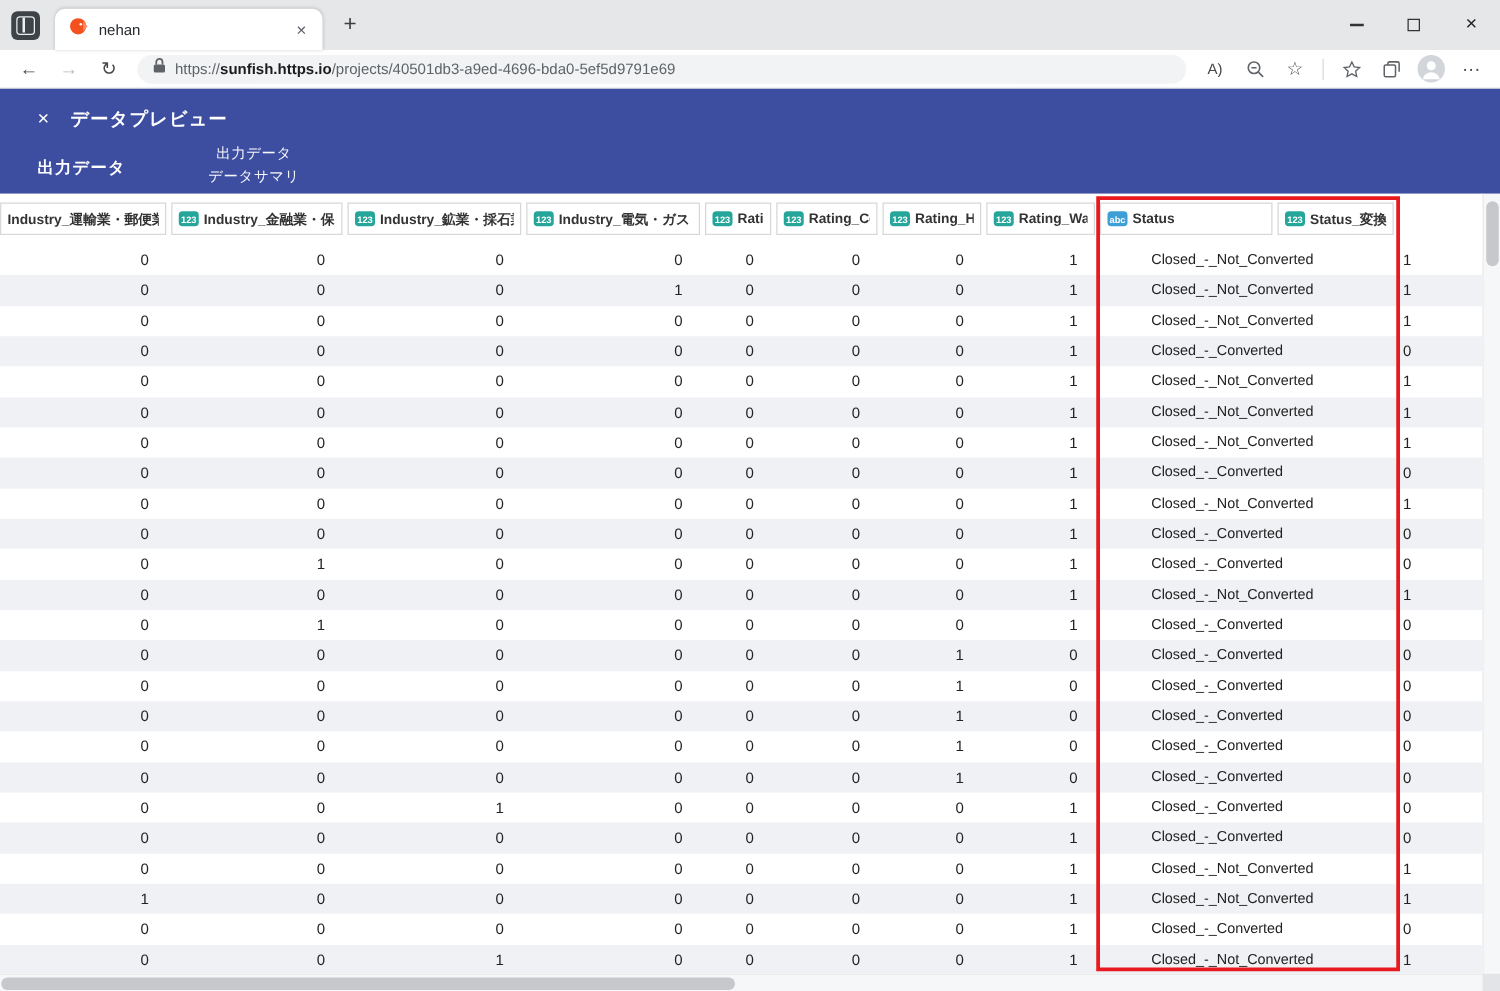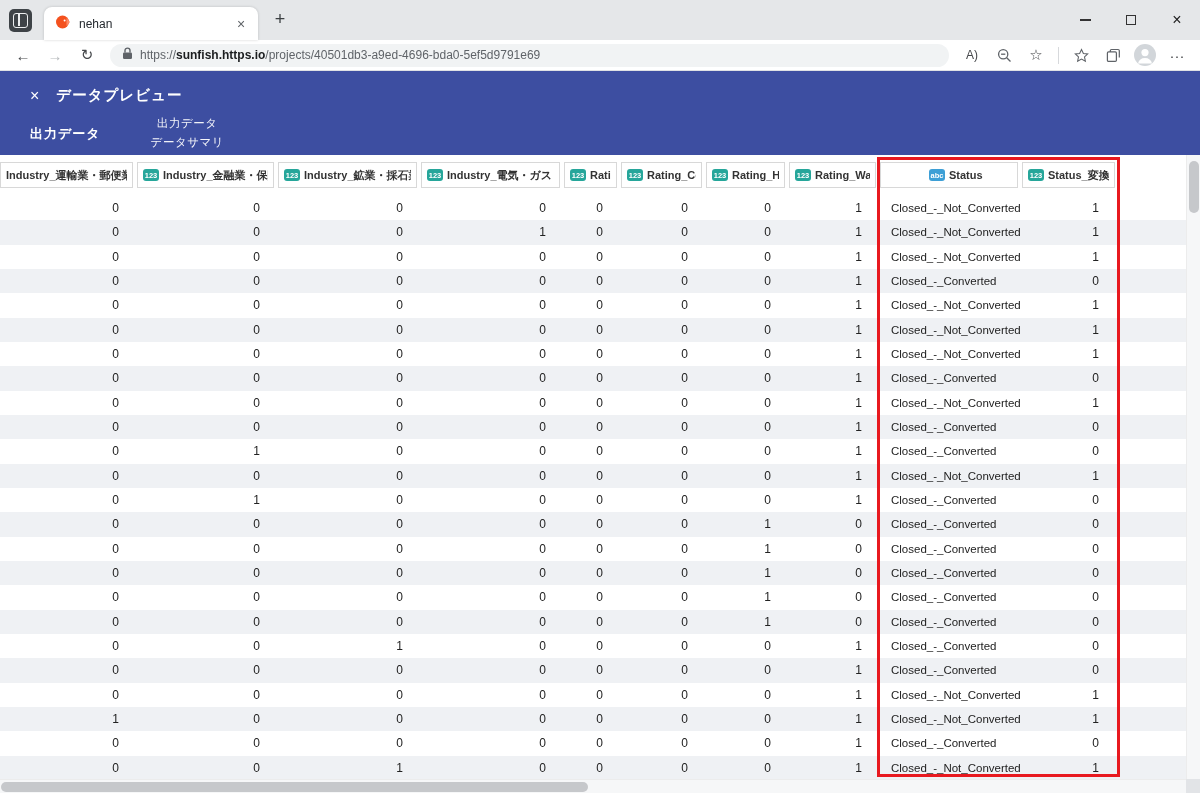--- a/index.html
+++ b/index.html
@@ -29,37 +29,37 @@
   .url-text { font-size:12px; color:#5f6368; white-space:nowrap; overflow:hidden; }
   .url-domain { color:#1b1d1f; font-weight:bold; }
   .divider { flex:none; width:1px; height:17px; background:#d7d9dc; margin:0 3px; }
   .avatar { flex:none; width:26px; height:24px; display:flex; align-items:center; justify-content:center; }
 
   
   .app-header { position:relative; height:84px; background:var(--header-bg,#3d4ea1); color:#fff; }
   .app-header .top { display:flex; align-items:center; gap:17px; padding:15px 0 0 30px; }
   .close-x { font-size:16px; line-height:1; }
   .app-title { font-size:14.5px; font-weight:bold; letter-spacing:1px; }
-  .header-tabs { position:absolute; left:30px; bottom:0; display:flex; align-items:flex-end; gap:50px; }
+  .header-tabs { position:absolute; left:30px; bottom:0; display:flex; align-items:flex-end; gap:66px; }
   .htab1 { font-size:13px; font-weight:bold; padding-bottom:12px; letter-spacing:1px; }
   .htab2 { font-size:11.5px; line-height:1.6; text-align:center; padding-bottom:4px; opacity:.95; letter-spacing:.5px; }
 
   
   .table-area { position:relative; width:1186px; height:624px; background:#fff; overflow:hidden; }
   .thead { display:flex; padding:7px 0 8px 0; }
   .th { flex:none; height:26px; border:1px solid #d8d8d8; background:#fff; display:flex; align-items:center; padding:0 5px; margin-right:4px; font-size:11px; font-weight:bold; color:#333; overflow:hidden; white-space:nowrap; }
   .icon-badge { flex:none; width:16px; height:12px; border-radius:3px; margin-right:4px; color:#fff; font-size:7.5px; font-weight:bold; display:flex; align-items:center; justify-content:center; }
   .icon-badge.num { background:var(--icon-num,#26a69a); }
-  .icon-badge.abc { background:var(--icon-abc,#3d9fd6);margin-left:43px; }
+  .icon-badge.abc { background:var(--icon-abc,#3d9fd6); }
   .th-label { overflow:hidden; white-space:nowrap; }
   .tr { display:flex; height:24.33px; align-items:center; }
   .tr.alt { background:#eff1f4; }
   .td { flex:none; height:100%; font-size:12px; color:#222; display:flex; align-items:center; }
   .td.num { justify-content:flex-end; padding-right:18px; }
-  .td.status { padding-left:11px; font-size:11.5px; }
+  .td.status { padding-left:11px; font-size:11.5px;margin-left:30px; }
   .td.status-after { padding-right:20px; }
   .highlight-rect { position:absolute; left:877px; top:2px; width:243px; height:620px; border:3px solid var(--hl,#e8191f); pointer-events:none; }
 
   
   .vscroll { position:absolute; right:0; top:155px; width:14px; height:624px; background:#f6f7f8; border-left:1px solid #ececec; }
   .vthumb { position:absolute; left:2px; top:6px; width:10px; height:52px; background:#c6c8cb; border-radius:6px; }
   .hscroll { position:absolute; left:0; top:779px; width:1186px; height:14px; background:#f6f7f8; border-top:1px solid #ececec; }
   .hthumb { position:absolute; left:1px; top:2px; width:587px; height:10px; background:#c6c8cb; border-radius:6px; }
   .scroll-corner { position:absolute; right:0; top:779px; width:14px; height:14px; background:#e2e4e7; }
 </style>

